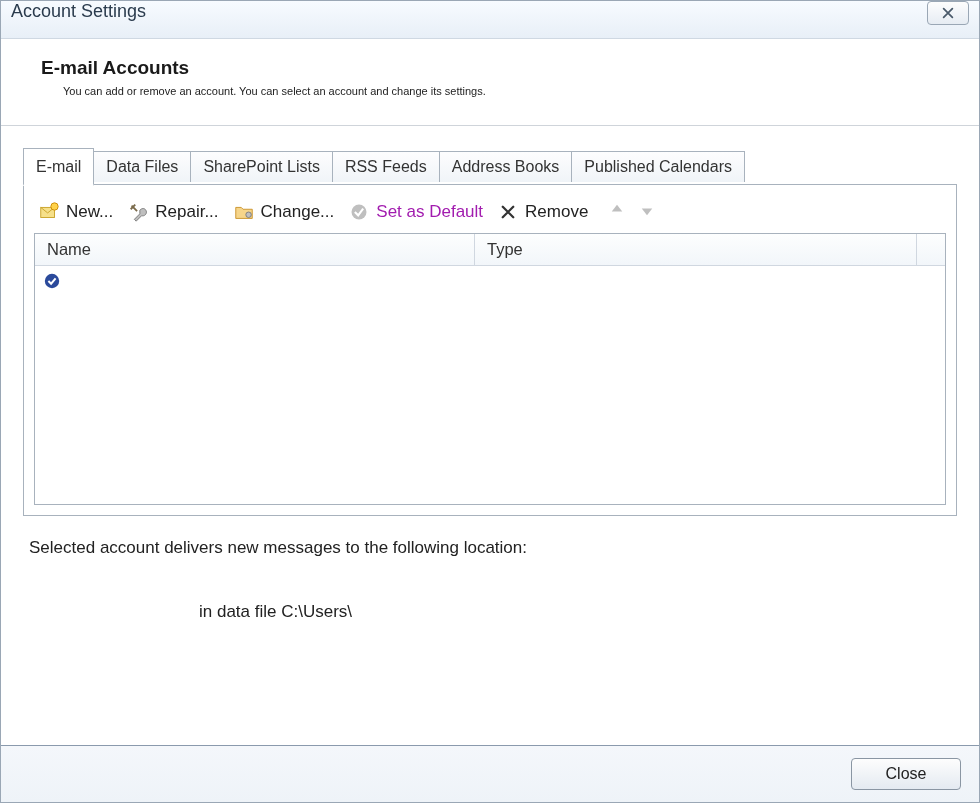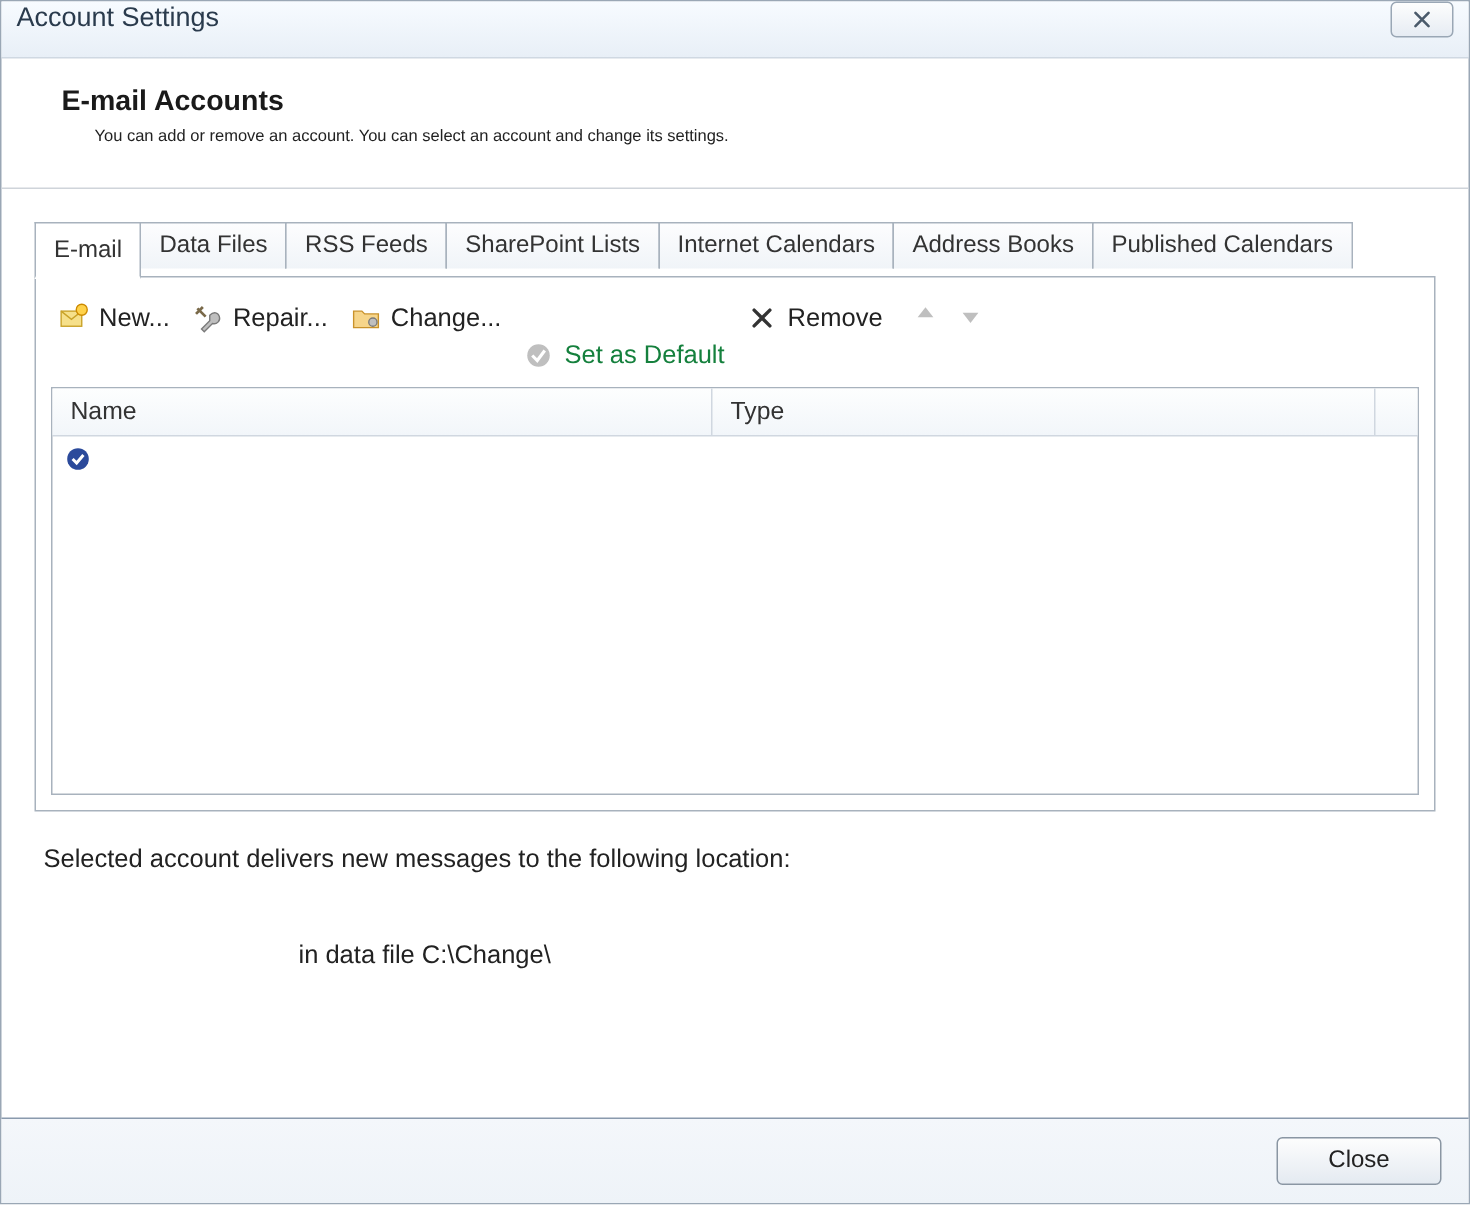--- a/index.html
+++ b/index.html
@@ -62,21 +62,21 @@
       color: #222;
     }
     .content {
       flex: 1;
       padding: 22px 22px 0 22px;
       display: flex;
       flex-direction: column;
     }
     .tabs {
       display: flex;
-      align-items: flex-start;
+      align-items: center;
       position: relative;
       z-index: 2;
     }
     .tab {
       border: 1px solid #a8b2bd;
       border-bottom: none;
       padding: 6px 12px 6px 12px;
       background: linear-gradient(#fdfdfe, #f0f4f8);
       font-size: 16px;
       color: #333;
@@ -107,21 +107,21 @@
       padding: 4px 4px 10px 4px;
       font-size: 17px;
     }
     .tb-item {
       display: flex;
       align-items: center;
       gap: 6px;
       cursor: pointer;
       color: #222;
     }
-    .tb-item.disabled { color: #15803d; cursor: default; margin-top: 25px; }
+    .tb-item.disabled { color: #a21caf; cursor: default; }
     .tb-arrows { display: flex; gap: 12px; margin-left: 6px; }
     .arrow { width: 18px; height: 18px; color: #9a9a9a; cursor: default; }
     .icon-box { width: 22px; height: 22px; display: flex; align-items: center; justify-content: center; }
     .list-box {
       border: 1px solid #a8b2bd;
       height: 272px;
       display: flex;
       flex-direction: column;
       background: #fff;
     }
@@ -215,23 +215,22 @@
   <div class="header-block">
     <h1>E-mail Accounts</h1>
     <p>You can add or remove an account. You can select an account and change its settings.</p>
   </div>
 
   <div class="content">
 
     <div class="tabs">
       <div class="tab active"><span>E-mail</span></div>
       <div class="tab"><span>Data Files</span></div>
+      <div class="tab"><span>SharePoint Lists</span></div>
       <div class="tab"><span>RSS Feeds</span></div>
-      <div class="tab"><span>SharePoint Lists</span></div>
-      <div class="tab"><span>Internet Calendars</span></div>
       <div class="tab"><span>Address Books</span></div>
       <div class="tab"><span>Published Calendars</span></div>
     </div>
 
     <div class="tab-panel">
 
       <div class="toolbar">
         <div class="tb-item">
           <span class="icon-box">
             <svg viewBox="0 0 24 24" width="22" height="22">
@@ -309,21 +308,21 @@
               <span></span>
             </div>
           </div>
         </div>
       </div>
 
     </div>
 
     <div class="below-list">
       <div>Selected account delivers new messages to the following location:</div>
-      <div class="datafile-line">in data file C:\Change\</div>
+      <div class="datafile-line">in data file C:\Users\</div>
     </div>
 
     <div style="flex:1"></div>
 
   </div>
 
   <div class="footer">
     <div class="btn">
       <span>Close</span>
     </div>

